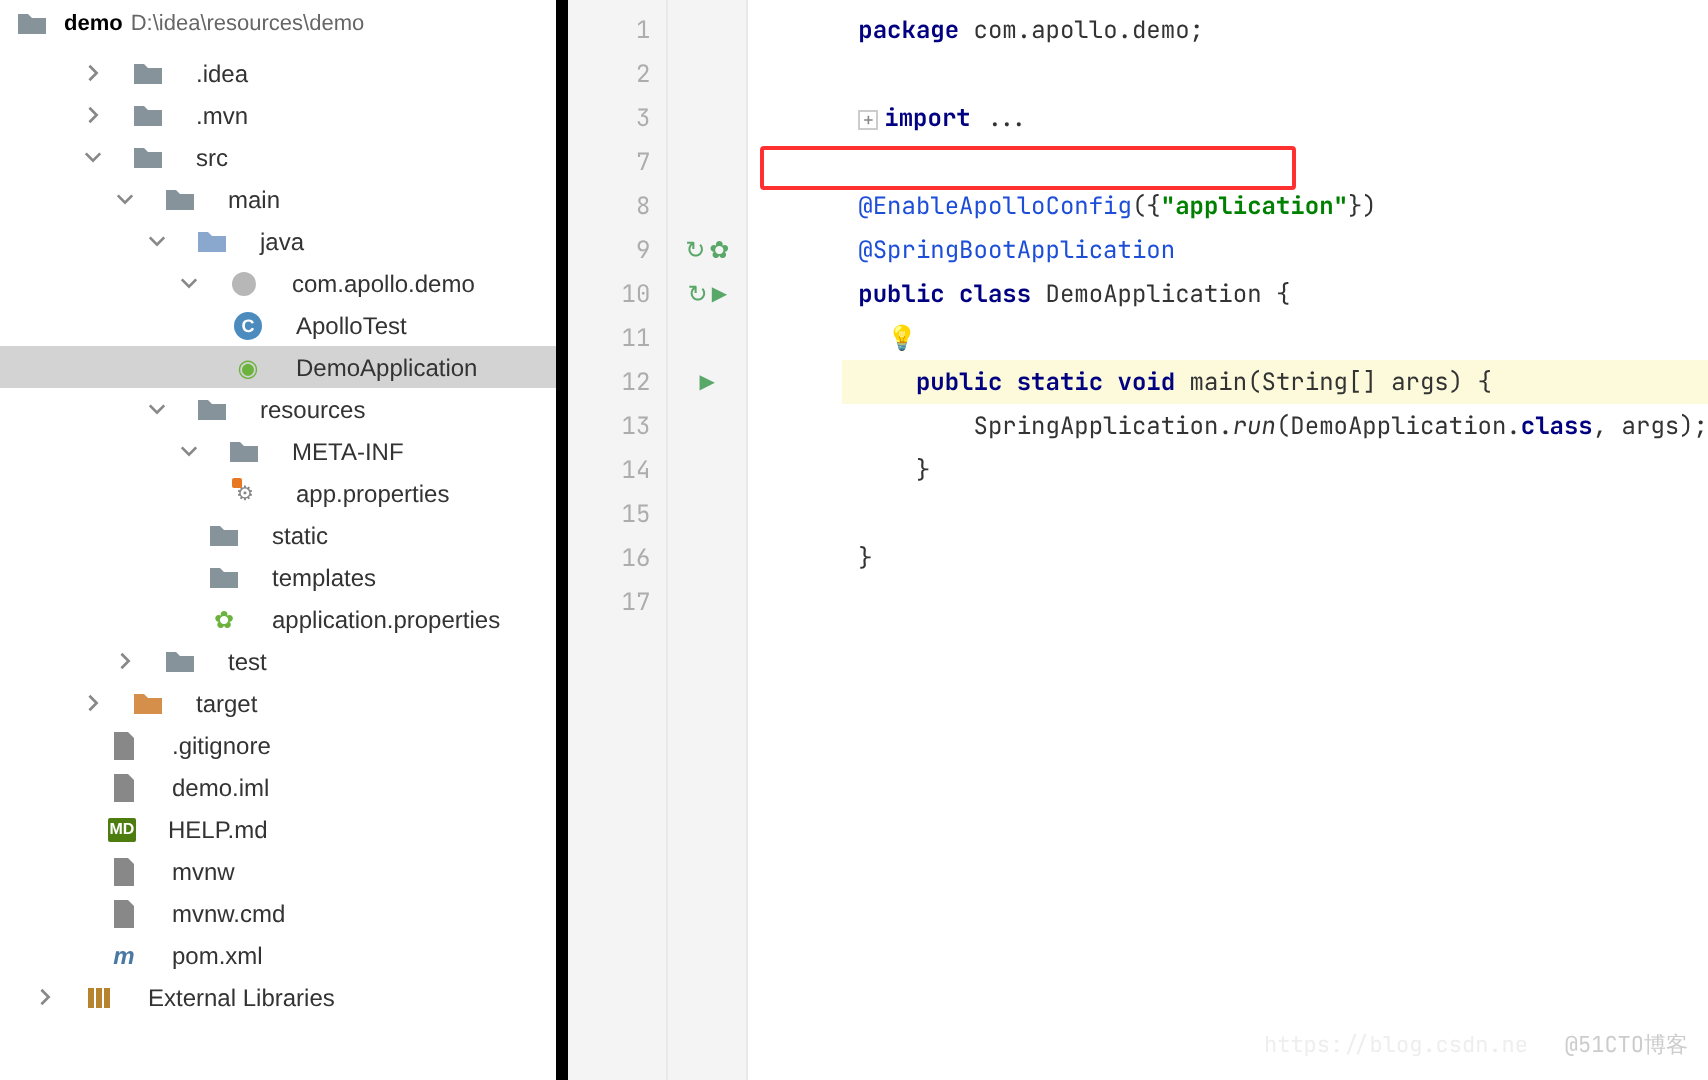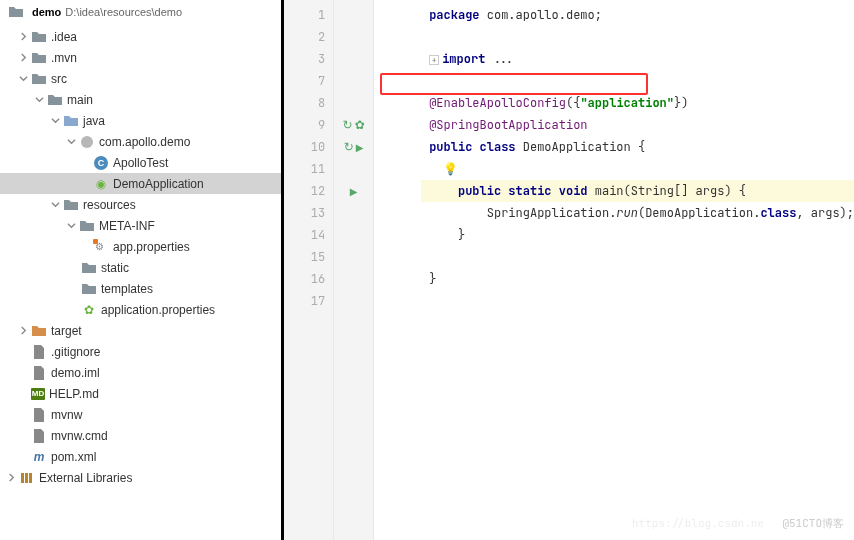--- a/index.html
+++ b/index.html
@@ -1,22 +1,22 @@
 <!DOCTYPE html>
 <html><head>
 <meta charset="utf-8">
 <style>
 * { margin: 0; padding: 0; box-sizing: border-box; }
 body { font-family: "Segoe UI", Arial, sans-serif; font-size: 12px; color: #333; background: #fff; width: 854px; height: 540px; overflow: hidden; }
 .container { display: flex; height: 100%; }
-.sidebar { width: 310px; background: #fff; border-right: 3px solid #000000; overflow-y: auto; }
+.sidebar { width: 310px; background: #fff; border-right: 6px solid #000000; overflow-y: auto; }
 .breadcrumb { padding: 4px 8px; font-size: 11px; color: #666; display: flex; align-items: center; gap: 4px; }
 .breadcrumb .project { font-weight: bold; color: #000; }
 .tree { padding: 2px 0; }
-.tree-item { display: flex; align-items: center; padding: 2px 0 2px 5px; cursor: pointer; height: 21px; }
+.tree-item { display: flex; align-items: center; padding: 2px 0 2px 16px; cursor: pointer; height: 21px; gap: 12px; }
 .tree-item.selected { background: #d3d3d3; }
 .indent { display: inline-block; }
 .chevron { width: 12px; height: 12px; margin-right: 2px; display: inline-flex; align-items: center; justify-content: center; color: #888; }
 .chevron svg { width: 9px; height: 9px; }
 .icon { width: 16px; height: 16px; margin-right: 4px; display: inline-flex; align-items: center; justify-content: center; }
 .icon.folder svg { fill: #87939a; }
 .icon.folder-src svg { fill: #8aa8ce; }
 .icon.folder-target svg { fill: #d68f4b; }
 .icon.folder-res svg { fill: #87939a; }
 .icon.package svg { fill: #b7b7b7; }
@@ -36,21 +36,21 @@
 .gutter { width: 50px; background: #f4f4f4; text-align: right; padding-right: 8px; color: #adadad; font-family: "JetBrains Mono", Consolas, monospace; font-size: 12px; line-height: 22px; padding-top: 4px; border-right: 1px solid #e8e8e8; }
 .gutter-icons { width: 40px; background: #f4f4f4; border-right: 1px solid #e8e8e8; padding-top: 4px; }
 .gutter-row { height: 22px; display: flex; align-items: center; justify-content: center; gap: 2px; }
 .run-icon { color: #59a869; font-size: 10px; }
 .refresh-icon { color: #59a869; }
 .code { flex: 1; font-family: "JetBrains Mono", Consolas, monospace; font-size: 12px; line-height: 22px; padding-top: 4px; position: relative; }
 .code-line { padding-left: 8px; height: 22px; white-space: pre; margin-left: 47px; }
 .code-line.highlighted { background: #fcfadb; }
 .kw { color: #000080; font-weight: bold; }
 .str { color: #008000; font-weight: bold; }
-.ann { color: #701a75; }
+.ann { color: #1d4ed8; }
 .it { font-style: italic; }
 .bulb { color: #f0a732; font-size: 12px; }
 .red-box { position: absolute; border: 2px solid #ff3030; top: 73px; left: 6px; width: 268px; height: 22px; border-radius: 2px; }
 .fold-icon { display: inline-block; width: 10px; height: 10px; border: 1px solid #ccc; background: #fff; text-align: center; line-height: 8px; font-size: 9px; color: #888; margin-right: 3px; }
 .watermark { position: absolute; bottom: 6px; right: 10px; color: #ccc; font-size: 11px; }
 .watermark2 { position: absolute; bottom: 6px; right: 90px; color: #eee; font-size: 11px; }
 </style>
 </head>
 <body>
 
@@ -212,20 +212,34 @@
             </svg>
           </span>
           <span class="label">templates</span>
         </div>
       <div class="tree-item">
           <span class="indent" style="width:76px"></span>
           <span class="icon spring">✿</span>
           <span class="label">application.properties</span>
         </div>
       <div class="tree-item">
+          <span class="indent" style="width:28px"></span>
+          <span class="chevron">
+            <svg viewBox="0 0 10 10">
+              <path d="M3 1l4 4-4 4" fill="none" stroke="currentColor" stroke-width="1.5"></path>
+            </svg>
+          </span>
+          <span class="icon folder">
+            <svg viewBox="0 0 16 16">
+              <path d="M1 3h5l2 2h7v8H1z"></path>
+            </svg>
+          </span>
+          <span class="label">test</span>
+        </div>
+      <div class="tree-item">
           <span class="indent" style="width:12px"></span>
           <span class="chevron">
             <svg viewBox="0 0 10 10">
               <path d="M3 1l4 4-4 4" fill="none" stroke="currentColor" stroke-width="1.5"></path>
             </svg>
           </span>
           <span class="icon folder-target">
             <svg viewBox="0 0 16 16">
               <path d="M1 3h5l2 2h7v8H1z"></path>
             </svg>

